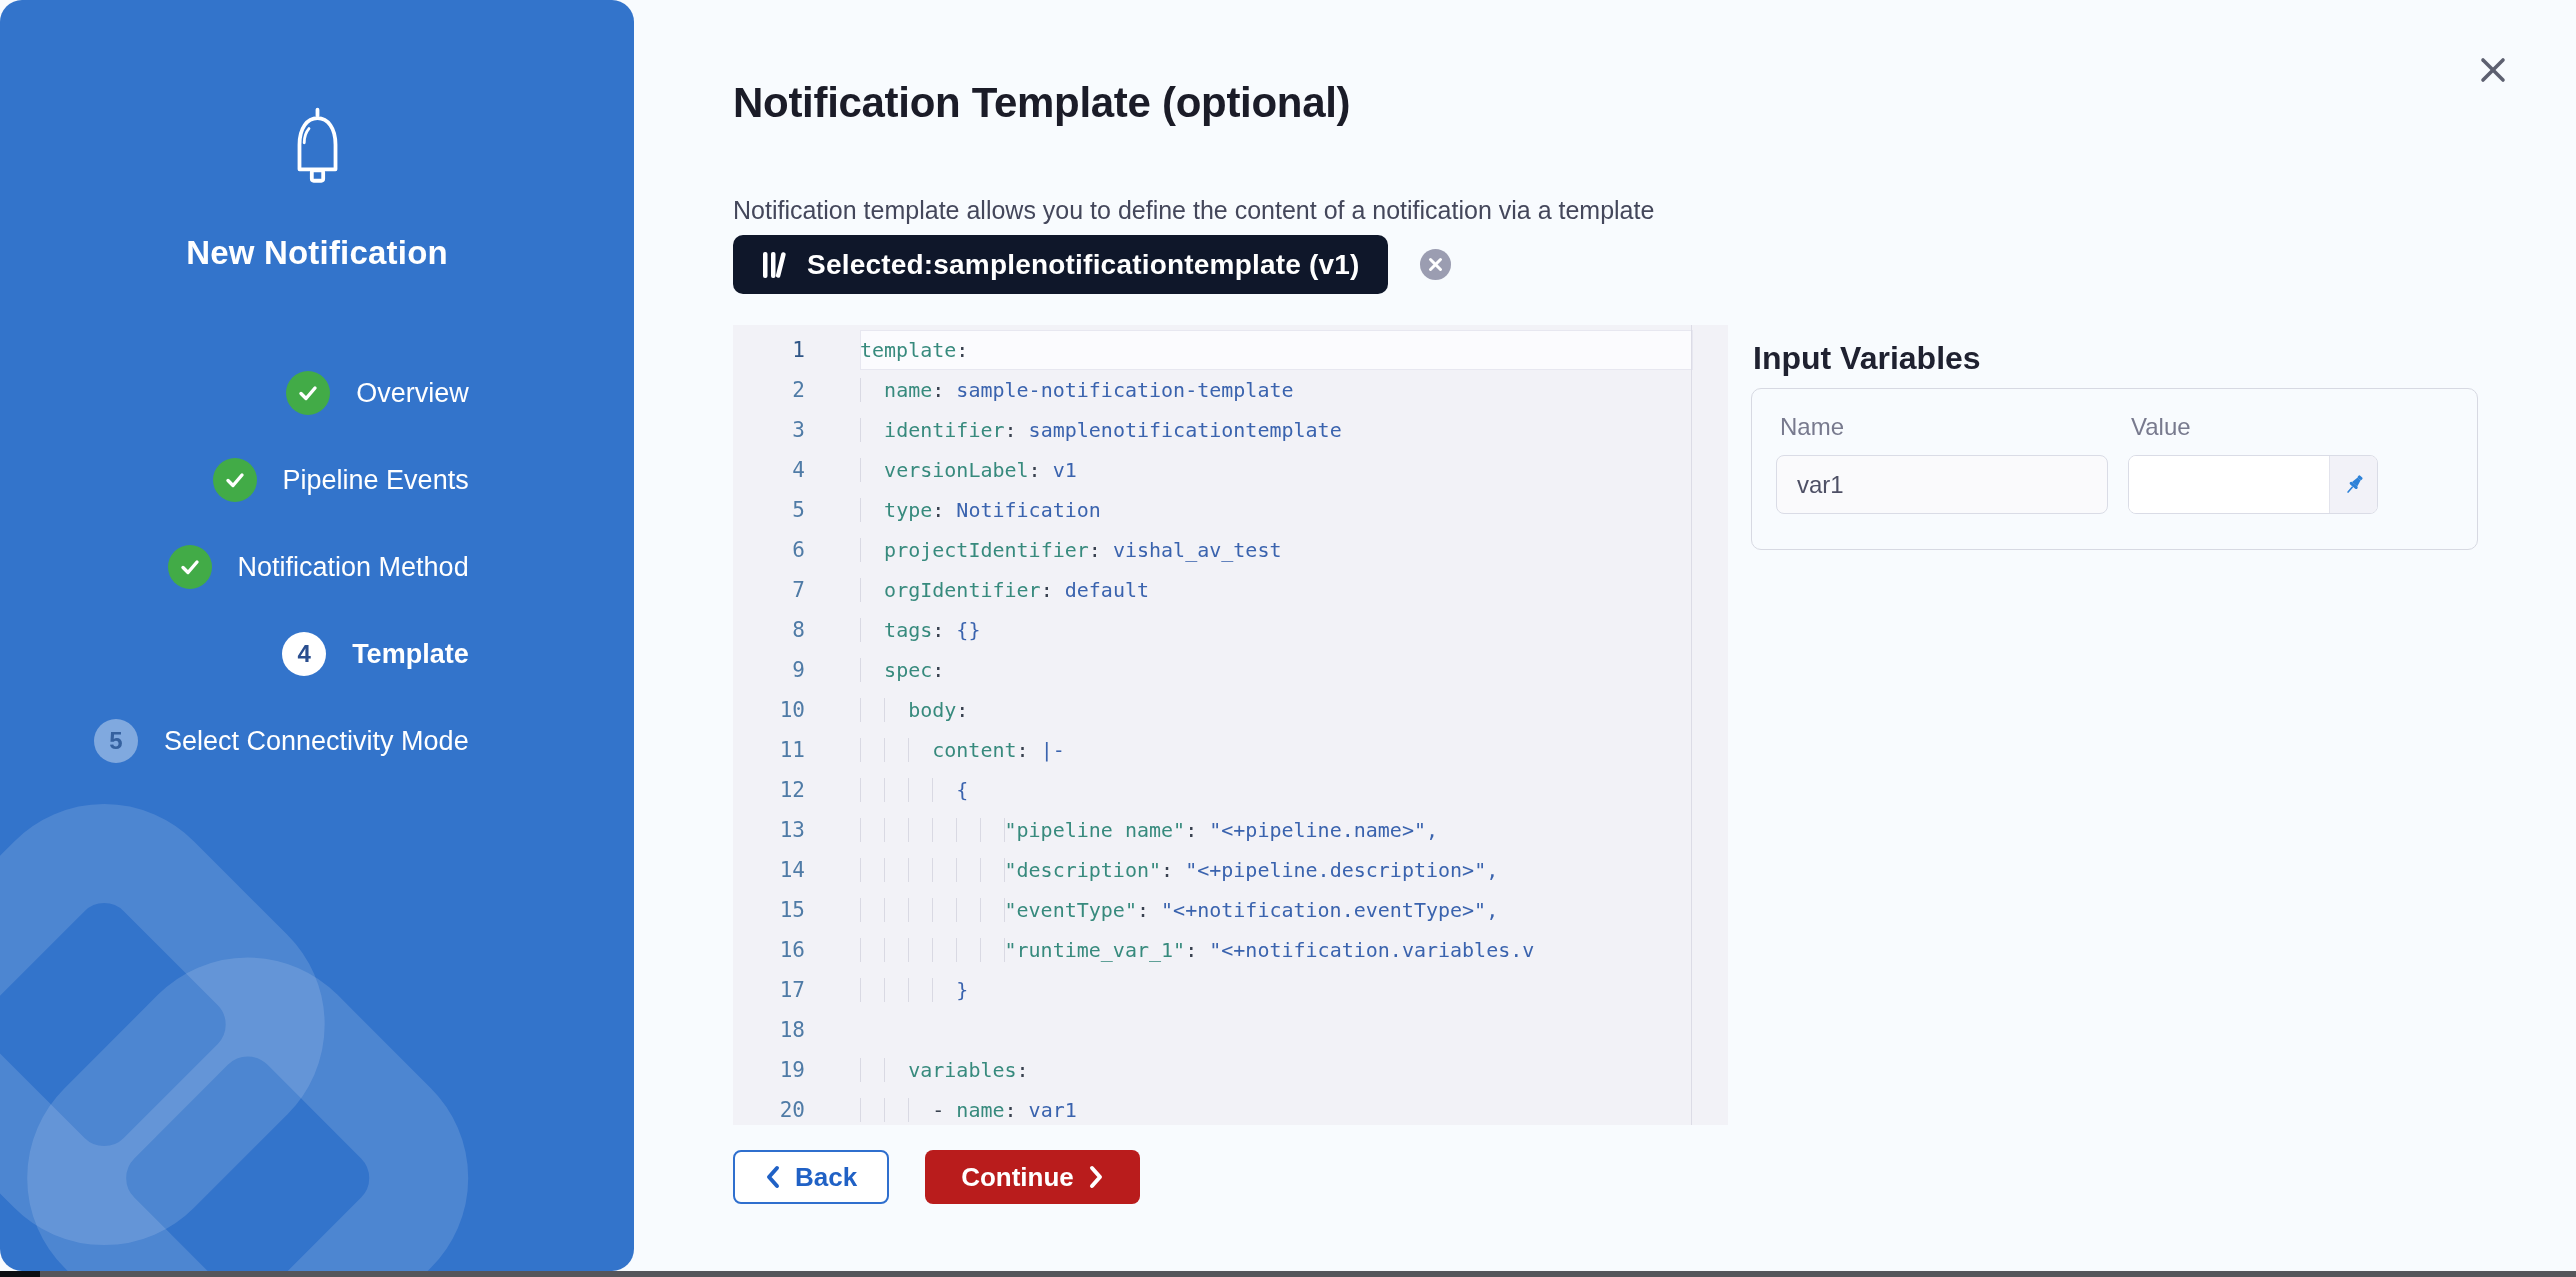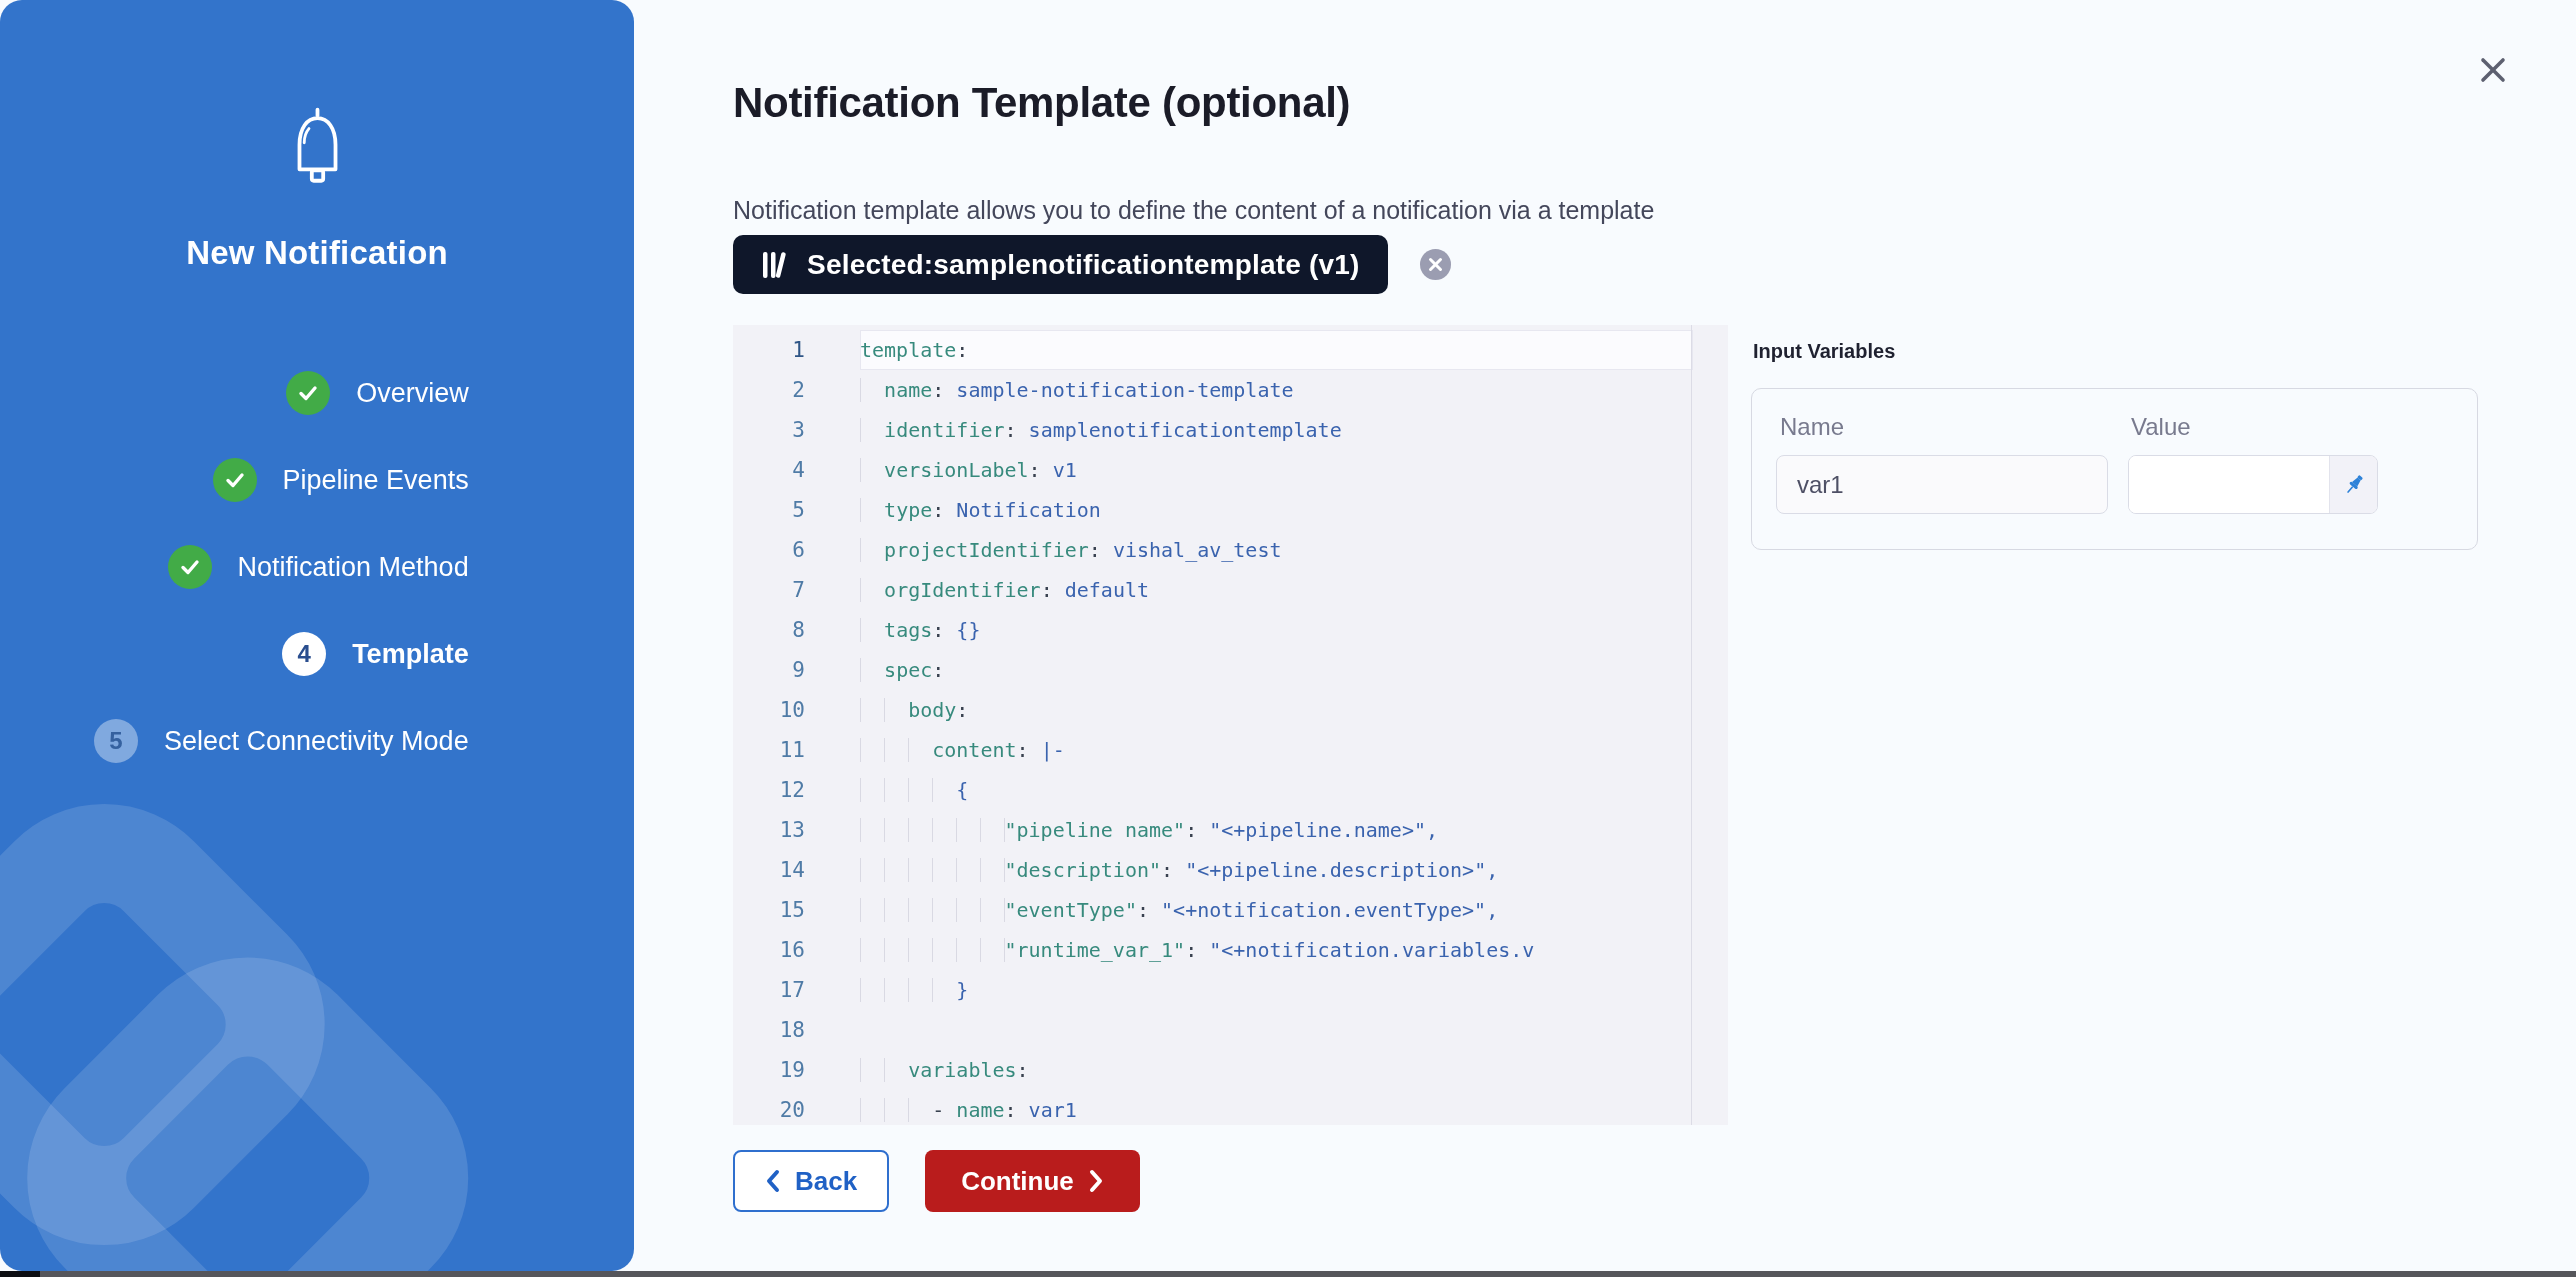--- a/index.html
+++ b/index.html
@@ -50,40 +50,40 @@
   .ln { flex:0 0 127px; text-align:right; padding-right:55px; color:#4f7ba6; font-size:21px;
         user-select:none; }
   .cl:first-child .ln { color:#2e5586; }
   .ct { white-space:pre; flex:1 1 auto; overflow:hidden; }
   .ind { background-image:repeating-linear-gradient(to right,#d9d9e3 0,#d9d9e3 1px,transparent 1px,transparent 2ch); }
   .k { color:#378a7d; }
   .v { color:#3a63ae; }
   .p { color:#39414f; }
 
   
-  .iv-title { position:absolute; left:1119px; top:340px; color:#1f2130; font-size:20px; font-weight:700; }
+  .iv-title { position:absolute; left:1119px; top:340px; color:#1f2130; font-size:32px; font-weight:700; }
   .iv-card { position:absolute; left:1117px; top:388px; width:727px; height:162px;
              border:1px solid #d7d9e2; border-radius:10px; }
   .iv-head { display:flex; padding:24px 28px 0 28px; }
   .iv-col-name { width:351px; color:#787a8e; font-size:24px; }
   .iv-col-value { color:#787a8e; font-size:24px; }
   .iv-row { display:flex; align-items:center; padding:14px 28px 0 24px; gap:20px; }
   .iv-name-input { width:332px; height:59px; border:1px solid #dadce6; border-radius:8px;
                    background:#fafafc; color:#4e5065; font-size:24px; padding:0 20px;
                    font-family:"Liberation Sans", sans-serif; }
   .iv-value-wrap { width:250px; height:59px; border:1px solid #dadce6; border-radius:8px;
                    background:#ffffff; display:flex; overflow:hidden; }
   .iv-value-input { flex:1 1 auto; border:none; outline:none; font-size:24px; padding:0 14px;
                     min-width:0; font-family:"Liberation Sans", sans-serif; }
   .iv-pin { flex:0 0 48px; background:#f2f2f8; border-left:1px solid #e2e3ec;
             display:flex; align-items:center; justify-content:center; cursor:pointer; }
 
   
   .footer { position:absolute; left:99px; top:1150px; display:flex; gap:36px; }
-  .btn { height:62px; border-radius:8px; display:inline-flex; align-items:center;
+  .btn { height:54px; border-radius:8px; display:inline-flex; align-items:center;
          justify-content:center; gap:14px; font-size:26px; font-weight:700; cursor:pointer; }
   .btn-back { padding:0 30px; background:#ffffff; border:2px solid #2f6fce; color:#2061c5; }
   .btn-continue { padding:0 36px; background:#b91c1c; border:none; color:#ffffff;justify-content:center; }
 
   
   .bottom-strip { position:absolute; left:0; bottom:0; width:2576px; height:6px; background:#56565b; }
   .bottom-strip-black { position:absolute; left:0; bottom:0; width:40px; height:6px; background:#0d0e12; }
 </style>
 </head>
 <body>

